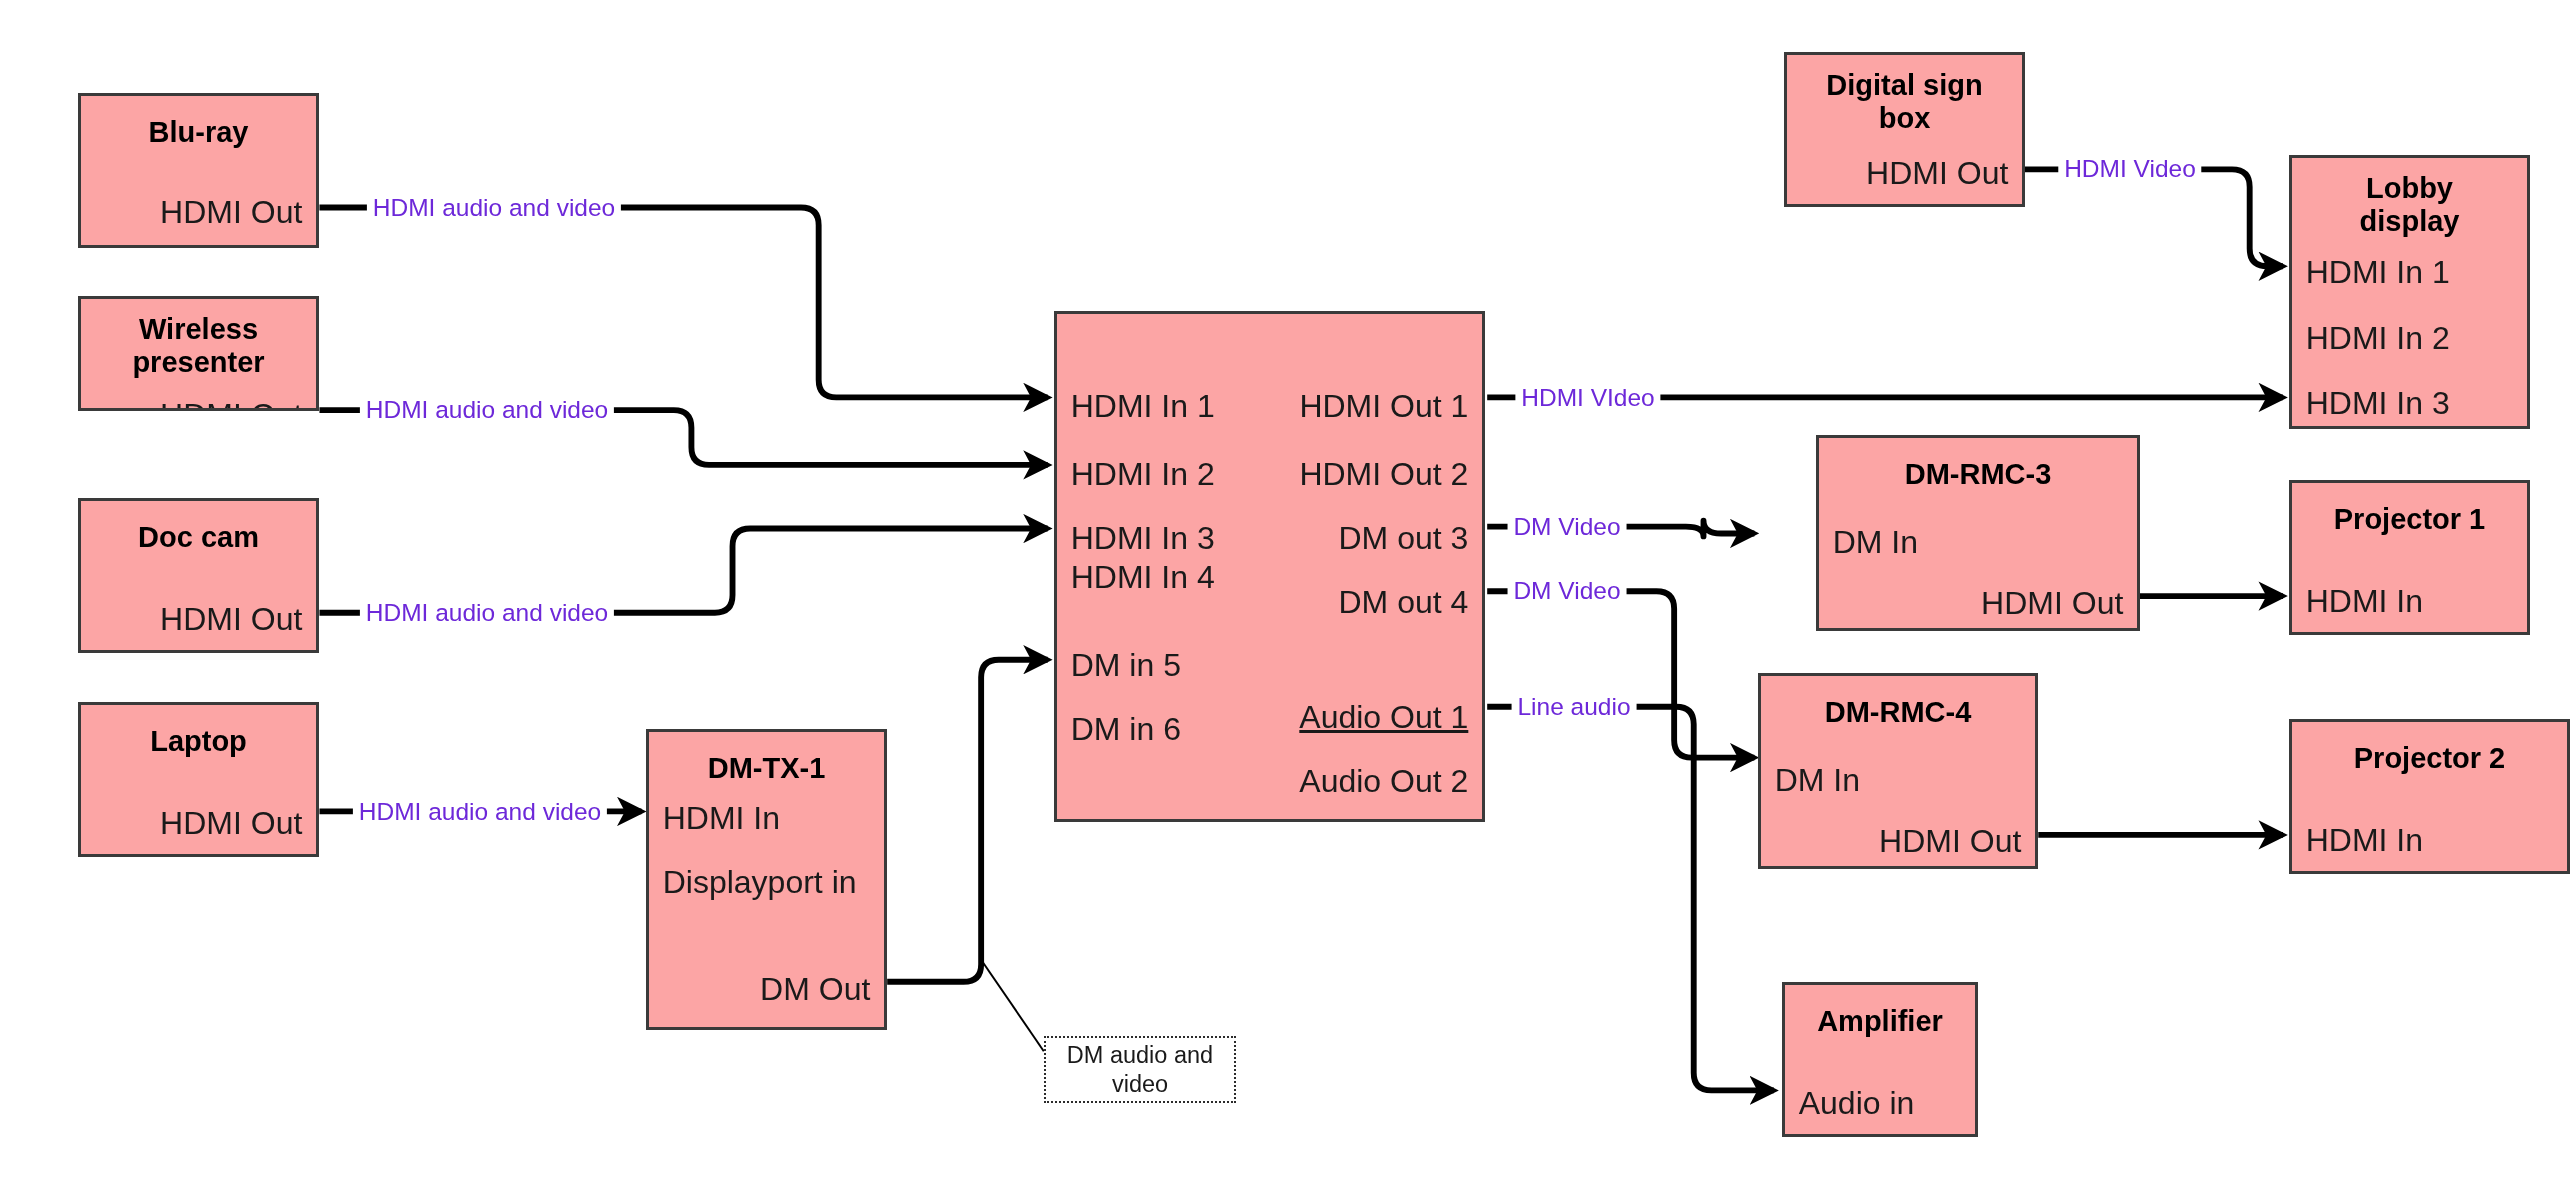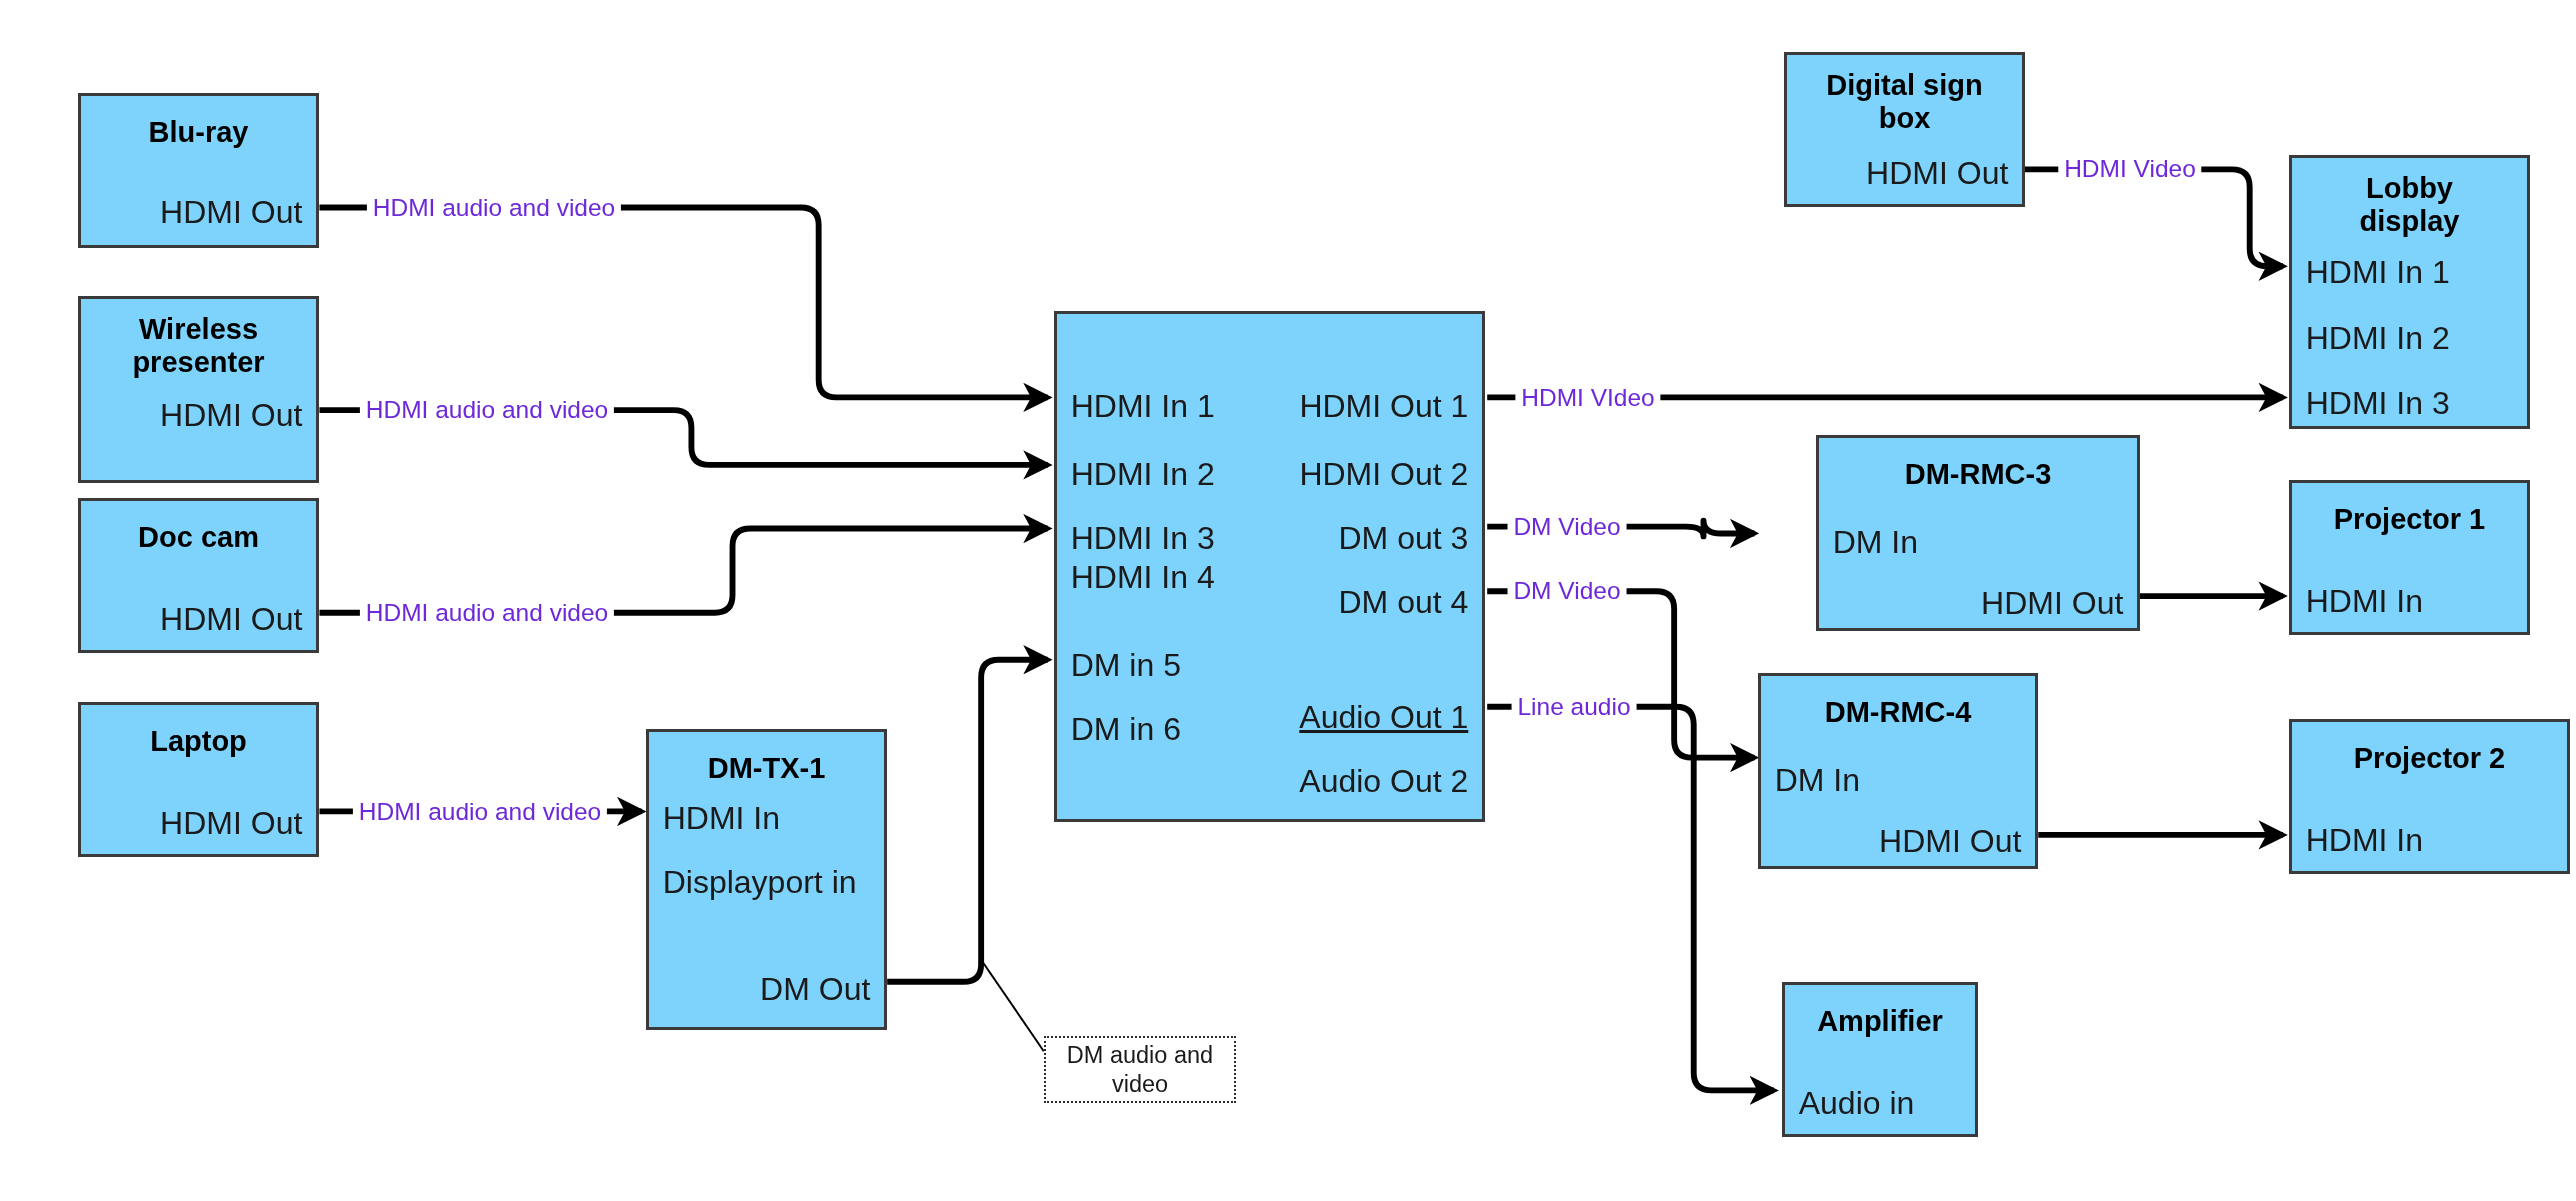--- a/index.html
+++ b/index.html
@@ -17,21 +17,21 @@
   #canvas {
     position: relative;
     width: 2576px;
     height: 1201px;
     background: #ffffff;
   }
   
   .node {
     position: absolute;
     border: 3.9px solid #3a3a3a;
-    background: #7dd3fc;
+    background: #fca5a5;
     overflow: hidden;
   }
   .node .title {
     position: absolute;
     left: 0; right: 0;
     text-align: center;
     font-weight: bold;
     font-size: 29px;
     color: #000000;
     line-height: 1.15;
@@ -150,21 +150,21 @@
 
   <div class="elabel" style="left:1574px; top:707px;">Line audio</div>
 
   <div class="annot" style="left:1044px; top:1036px; width:192px; height:67px;">DM audio and video</div>
 
   <div class="node" style="left:78px; top:93px; width:241px; height:155px;">
     <div class="title" style="top:19.6px;">Blu-ray</div>
     <div class="port right" style="top:100px;">HDMI Out</div>
   </div>
 
-  <div class="node" style="left:78px; top:296px; width:241px; height:187px;">
+  <div class="node" style="left:78px; top:296px; width:241px; height:115px;">
     <div class="title" style="top:13.7px; padding:0 13.7px;">Wireless presenter</div>
     <div class="port right" style="top:100px;">HDMI Out</div>
   </div>
 
   <div class="node" style="left:78px; top:498px; width:241px; height:155px;">
     <div class="title" style="top:19.6px;">Doc cam</div>
     <div class="port right" style="top:102px;">HDMI Out</div>
   </div>
 
   <div class="node" style="left:78px; top:702px; width:241px; height:155px;">

